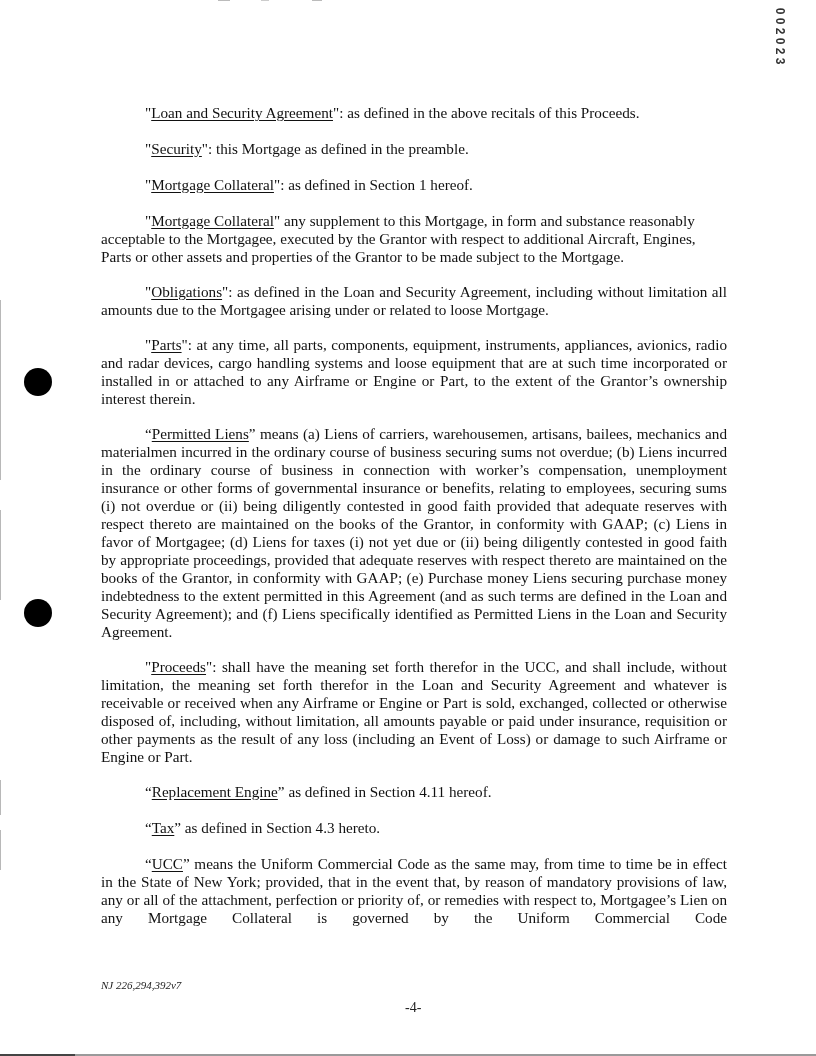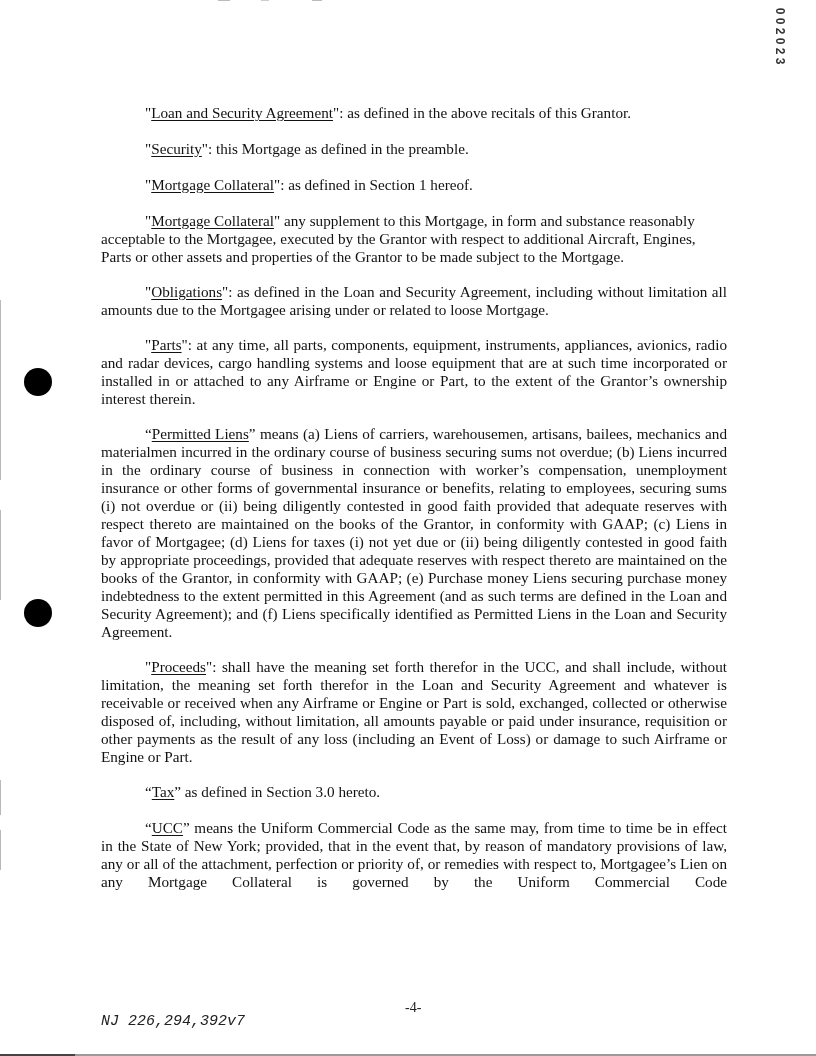--- a/index.html
+++ b/index.html
@@ -73,24 +73,24 @@
       width: 1px;
       background: #b8b8b8;
     }
     .ml1 { top: 300px; height: 180px; }
     .ml2 { top: 510px; height: 90px; }
     .ml3 { top: 780px; height: 35px; }
     .ml4 { top: 830px; height: 40px; }
     .footer-id {
       position: absolute;
       left: 101px;
-      top: 1013px;
-      font-family: Liberation Mono, monospace;
+      top: 979px;
+      font-family: Liberation Serif, serif;
       font-style: italic;
-      font-size: 15px;
+      font-size: 11px;
       color: #222;
     }
     .page-num {
       position: absolute;
       left: 405px;
       top: 1000px;
       font-size: 14px;
       color: #222;
     }
     .bottom-rule {
@@ -137,38 +137,39 @@
   <div class="margin-line ml1"></div>
   <div class="margin-line ml2"></div>
   <div class="margin-line ml3"></div>
   <div class="margin-line ml4"></div>
 
   <div class="hole h1"></div>
   <div class="hole h2"></div>
 
   <div class="body-text">
 
-    <p class="para short"><span>"</span><span class="term">Loan and Security Agreement</span><span>"</span><span>:  as defined in the above recitals of this Grantor.</span></p>
+    <p class="para short"><span>"</span><span class="term">Loan and Security Agreement</span><span>"</span><span>:  as defined in the above recitals of this Proceeds.</span></p>
 
     <p class="para short"><span>"</span><span class="term">Security</span><span>"</span><span>:  this Mortgage as defined in the preamble.</span></p>
 
     <p class="para short"><span>"</span><span class="term">Mortgage Collateral</span><span>"</span><span>:  as defined in Section 1 hereof.</span></p>
 
     <p class="para" style="text-align:left"><span>"</span><span class="term">Mortgage Collateral</span><span>"</span><span> any supplement to this Mortgage, in form and substance reasonably acceptable to the Mortgagee, executed by the Grantor with respect to additional Aircraft, Engines, Parts or other assets and properties of the Grantor to be made subject to the Mortgage.</span></p>
 
     <p class="para"><span>"</span><span class="term">Obligations</span><span>"</span><span>:   as defined in the Loan and Security Agreement, including without limitation all amounts due to the Mortgagee arising under or related to loose Mortgage.</span></p>
 
     <p class="para"><span>"</span><span class="term">Parts</span><span>"</span><span>:  at any time, all parts, components, equipment, instruments, appliances, avionics, radio and radar devices, cargo handling systems and loose equipment that are at such time incorporated or installed in or attached to any Airframe or Engine or Part, to the extent of the Grantor’s ownership interest therein.</span></p>
 
     <p class="para"><span>“</span><span class="term">Permitted Liens</span><span>”</span><span> means (a) Liens of carriers, warehousemen, artisans, bailees, mechanics and materialmen incurred in the ordinary course of business securing sums not overdue; (b) Liens incurred in the ordinary course of business in connection with worker’s compensation, unemployment insurance or other forms of governmental insurance or benefits, relating to employees, securing sums (i) not overdue or (ii) being diligently contested in good faith provided that adequate reserves with respect thereto are maintained on the books of the Grantor, in conformity with GAAP; (c) Liens in favor of Mortgagee; (d) Liens for taxes (i) not yet due or (ii) being diligently contested in good faith by appropriate proceedings, provided that adequate reserves with respect thereto are maintained on the books of the Grantor, in conformity with GAAP; (e) Purchase money Liens securing purchase money indebtedness to the extent permitted in this Agreement (and as such terms are defined in the Loan and Security Agreement); and (f) Liens specifically identified as Permitted Liens in the Loan and Security Agreement.</span></p>
 
     <p class="para"><span>"</span><span class="term">Proceeds</span><span>"</span><span>:  shall have the meaning set forth therefor in the UCC, and shall include, without limitation, the meaning set forth therefor in the Loan and Security Agreement and whatever is receivable or received when any Airframe or Engine or Part is sold, exchanged, collected or otherwise disposed of, including, without limitation, all amounts payable or paid under insurance, requisition or other payments as the result of any loss (including an Event of Loss) or damage to such Airframe or Engine or Part.</span></p>
 
+    <p class="para short"><span>“</span><span class="term">Replacement Engine</span><span>”</span><span> as defined in Section 4.11 hereof.</span></p>
 
-    <p class="para short"><span>“</span><span class="term">Tax</span><span>”</span><span> as defined in Section 3.0 hereto.</span></p>
+    <p class="para short"><span>“</span><span class="term">Tax</span><span>”</span><span> as defined in Section 4.3 hereto.</span></p>
 
     <p class="para" style="text-align-last:justify"><span>“</span><span class="term">UCC</span><span>”</span><span> means the Uniform Commercial Code as the same may, from time to time be in effect in the State of New York; provided, that in the event that, by reason of mandatory provisions of law, any or all of the attachment, perfection or priority of, or remedies with respect to, Mortgagee’s Lien on any Mortgage Collateral is governed by the Uniform Commercial Code</span></p>
 
   </div>
 
   <div class="footer-id">NJ 226,294,392v7</div>
   <div class="page-num">-4-</div>
 
   <div class="bottom-rule"></div>
   <div class="bottom-rule-dark"></div>

